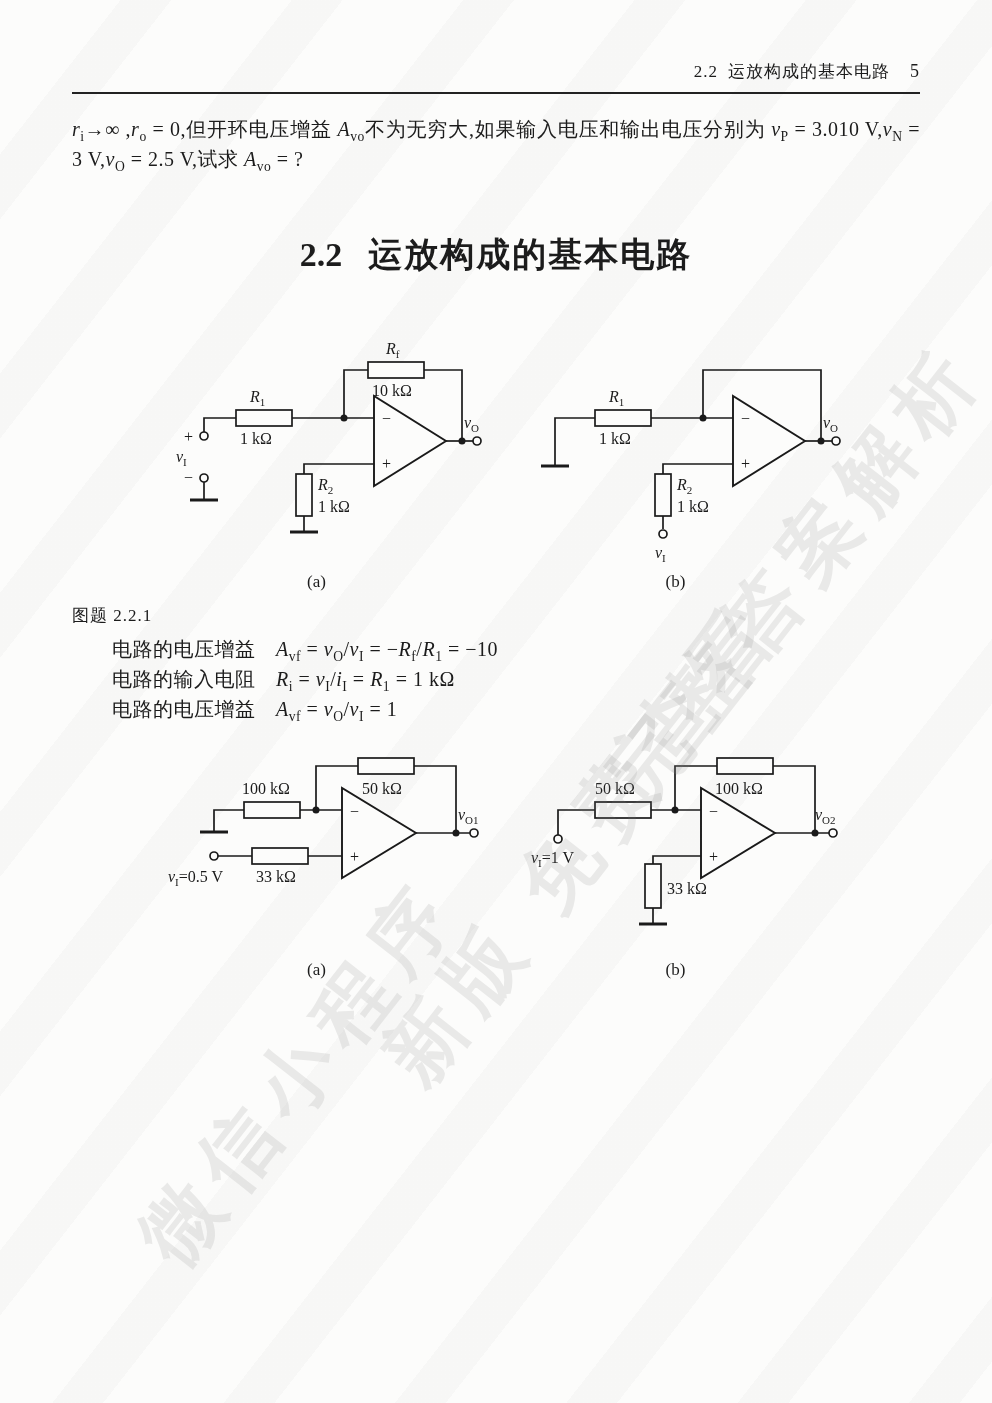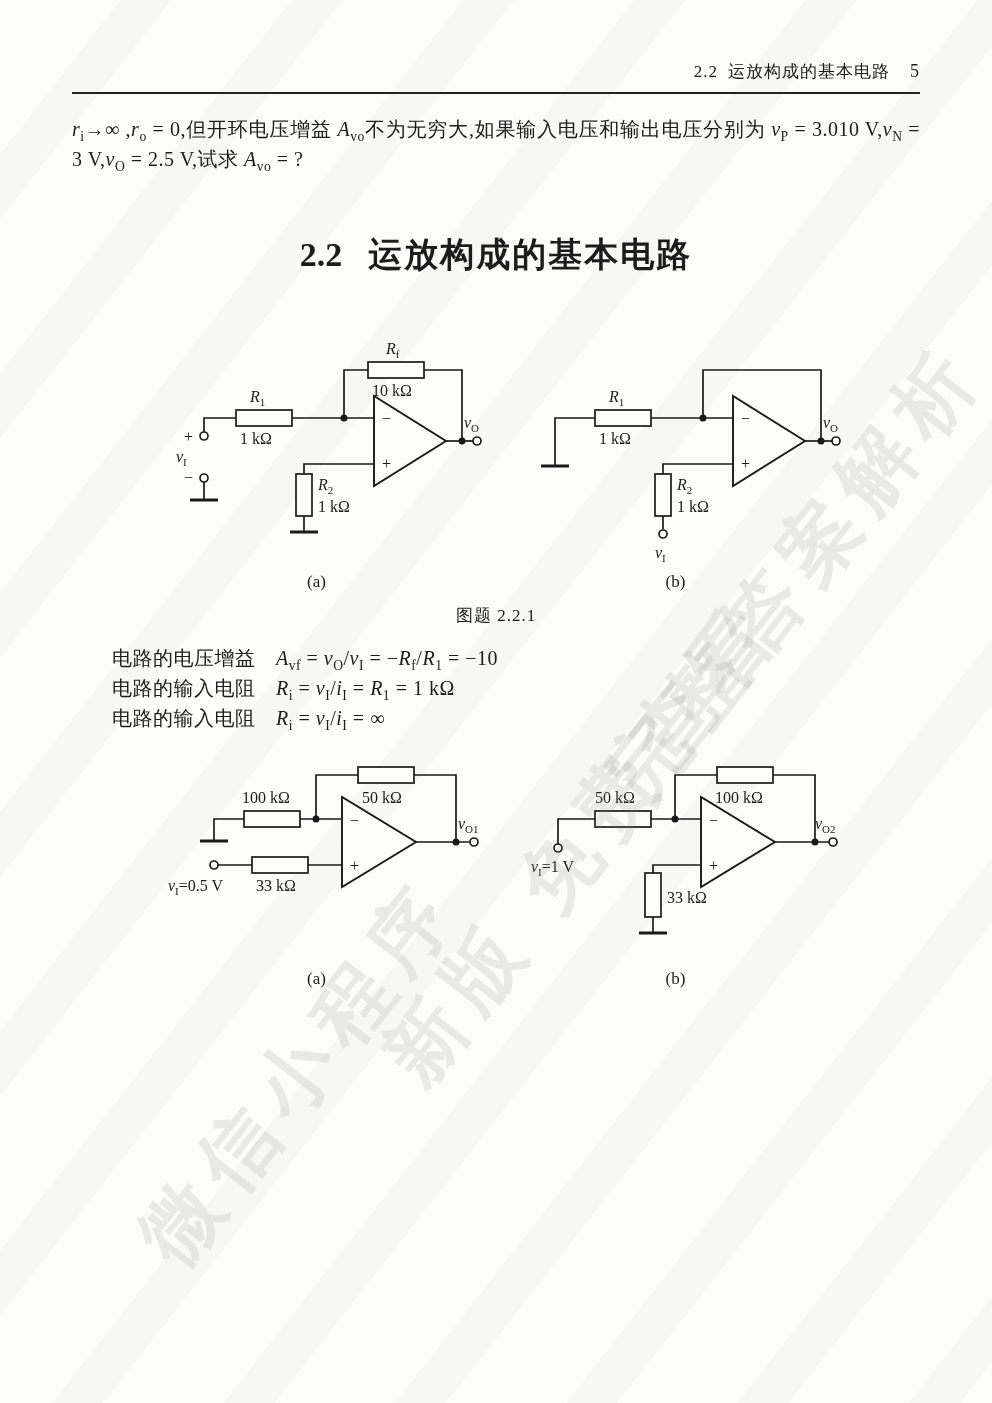--- a/index.html
+++ b/index.html
@@ -13,21 +13,21 @@
   .runhead .pagenum{margin-left:20px;font-size:18px;}
   .rule{height:2px;background:#222;margin-top:9px;}
   p.body{font-size:20px;line-height:22px;margin:0;text-align:justify;letter-spacing:.5px;}
   p.indent{text-indent:2em;}
   p.mt{margin-top:26px;}
   .sec-title{text-align:center;font-size:34px;font-weight:bold;margin:54px 0 58px;letter-spacing:2px;}
   .sec-title .num{margin-right:26px;letter-spacing:0;}
   .figrow{display:flex;justify-content:center;align-items:flex-start;gap:14px;margin-top:16px;}
   .figcol{text-align:center;}
   .figtag{font-size:17px;margin-top:0;}
-  .figcap{text-align:center;font-size:17px;margin:12px 0 20px;letter-spacing:1px;}
+  .figcap{text-align:left;font-size:17px;margin:12px 0 11px;letter-spacing:1px;}
   sub{font-size:.68em;}
   i{font-family:"Liberation Serif","DejaVu Serif",serif;}
   
   .wire{stroke:#1a1a1a;stroke-width:1.7;fill:none;}
   .gnd{stroke:#1a1a1a;stroke-width:3;fill:none;}
   .rbox{fill:#fcfcfb;stroke:#1a1a1a;stroke-width:1.7;}
   .opamp{fill:#fcfcfb;stroke:#1a1a1a;stroke-width:1.9;}
   .node{fill:#1a1a1a;stroke:none;}
   .term{fill:#fcfcfb;stroke:#1a1a1a;stroke-width:1.7;}
   svg text{font-size:16px;font-family:"Liberation Serif","DejaVu Serif",serif;fill:#1a1a1a;}
@@ -148,21 +148,21 @@
             <text x="320" y="92"><tspan class="var">v</tspan><tspan class="sb" dy="4">O</tspan></text>
           </g>
         </svg>
         <div class="figtag">(b)</div>
       </div>
     </div>
     <div class="figcap">图题 2.2.1</div>
 
     <p class="body indent">电路的电压增益　<i>A</i><sub>vf</sub> = <i>v</i><sub>O</sub>/<i>v</i><sub>I</sub> = −<i>R</i><sub>f</sub>/<i>R</i><sub>1</sub> = −10</p>
     <p class="body indent">电路的输入电阻　<i>R</i><sub>i</sub> = <i>v</i><sub>I</sub>/<i>i</i><sub>I</sub> = <i>R</i><sub>1</sub> = 1 kΩ</p>
-    <p class="body indent">电路的输入电阻　<i>R</i><sub>i</sub> = <i>v</i><sub>I</sub>/<i>i</i><sub>I</sub> = ∞</p>
+    <p class="body indent">电路的电压增益　<i>A</i><sub>vf</sub> = <i>v</i><sub>O</sub>/<i>v</i><sub>I</sub> = 1</p>
 
     <div class="figrow">
 
       <div class="figcol">
         <svg width="345" height="212" viewBox="0 0 345 212">
           <g>
             <path class="wire" d="M70,88 V66 H100"></path>
             <path class="gnd" d="M56,88 H84"></path>
           </g>
           <g>

